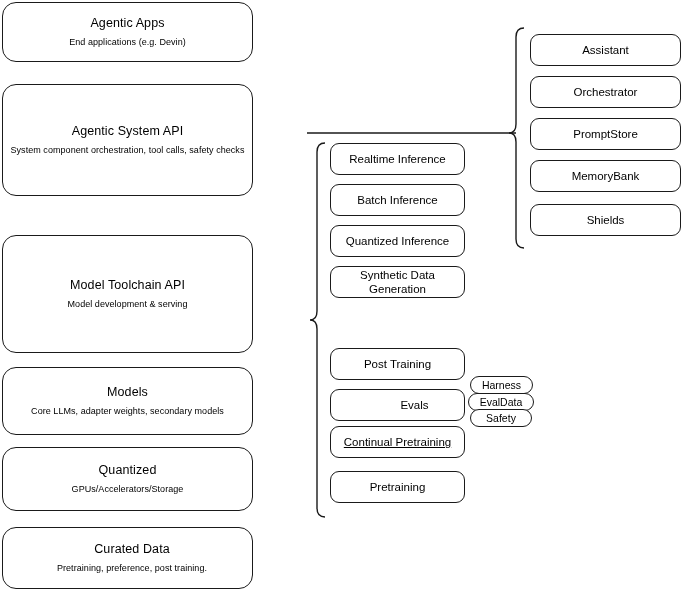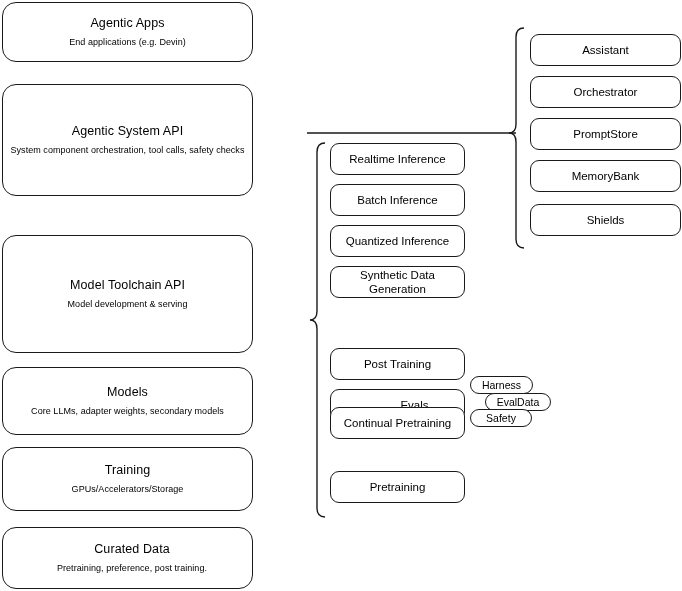--- a/index.html
+++ b/index.html
@@ -107,21 +107,21 @@
     <div class="layer-title">Model Toolchain API</div>
     <div class="layer-sub">Model development &amp; serving</div>
   </div>
 
   <div class="box layer-box" style="top:367px;height:68px;">
     <div class="layer-title">Models</div>
     <div class="layer-sub">Core LLMs, adapter weights, secondary models</div>
   </div>
 
   <div class="box layer-box" style="top:447px;height:64px;">
-    <div class="layer-title">Training</div>
+    <div class="layer-title">Quantized</div>
     <div class="layer-sub">GPUs/Accelerators/Storage</div>
   </div>
 
   <div class="box layer-box" style="top:527px;height:62px;padding-left:9px;">
     <div class="layer-title">Curated Data</div>
     <div class="layer-sub">Pretraining, preference, post training.</div>
   </div>
 
   <svg class="overlay" viewBox="0 0 682 591">
 
@@ -143,31 +143,31 @@
   </div>
   <div class="box pill-box mid-box" style="top:266px;">
     <span>Synthetic Data Generation</span>
   </div>
   <div class="box pill-box mid-box" style="top:348px;">
     <span>Post Training</span>
   </div>
   <div class="box pill-box mid-box" style="top:389px;padding-left:34px;">
     <span>Evals</span>
   </div>
-  <div class="box pill-box mid-box" style="top:407px;">
+  <div class="box pill-box mid-box" style="top:426px;text-decoration:underline;">
     <span>Continual Pretraining</span>
   </div>
   <div class="box pill-box mid-box" style="top:471px;">
     <span>Pretraining</span>
   </div>
 
   <div class="tiny-pill" style="left:470px;top:376px;width:63px;">
     <span>Harness</span>
   </div>
-  <div class="tiny-pill" style="left:468px;top:393px;width:66px;margin-left:17px;">
+  <div class="tiny-pill" style="left:468px;top:393px;width:66px;">
     <span>EvalData</span>
   </div>
   <div class="tiny-pill" style="left:470px;top:409px;width:62px;">
     <span>Safety</span>
   </div>
 
   <div class="box pill-box right-box" style="top:34px;">
     <span>Assistant</span>
   </div>
   <div class="box pill-box right-box" style="top:76px;">

